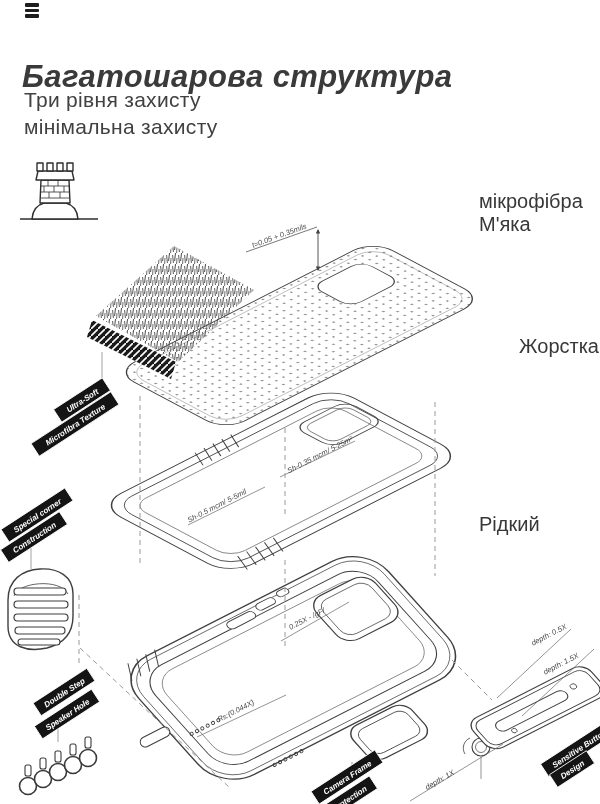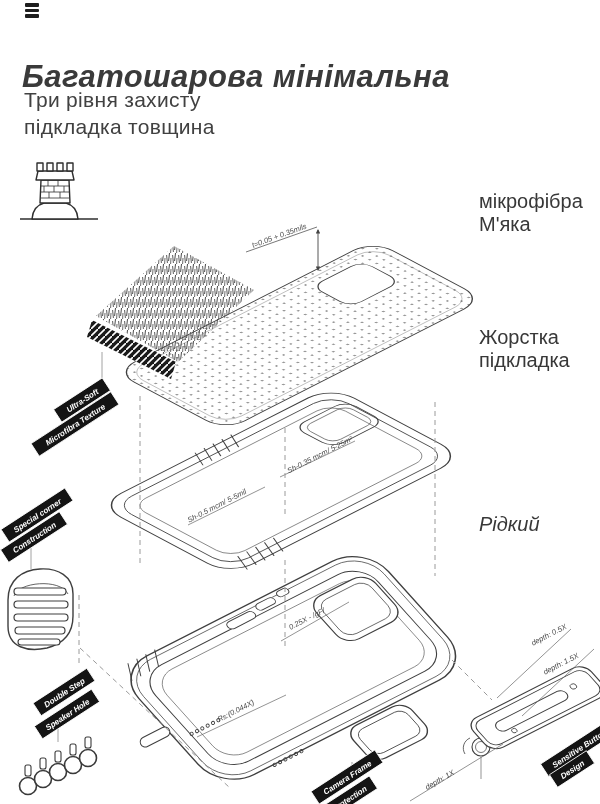--- a/index.html
+++ b/index.html
@@ -17,47 +17,46 @@
     color:#3a3a3a;
   }
   .subtitle{
     position:absolute;left:24px;top:86px;width:400px;
     font-size:21px;line-height:27px;color:#414141;letter-spacing:.3px;
   }
   .layer-label{
     position:absolute;left:479px;width:120px;
     font-size:20px;line-height:23px;color:#383838;
   }
-  .lbl-1{top:190px;} .lbl-2{top:326px;} .lbl-3{top:513px;font-style:italic;}
+  .lbl-1{top:190px;} .lbl-2{top:335px;text-align:right;} .lbl-3{top:513px;}
   svg text.ann{font-family:"Liberation Sans",sans-serif;font-size:7.5px;font-style:italic;fill:#4a4a4a;}
   svg text.rib{font-family:"Liberation Sans",sans-serif;font-size:8px;font-weight:bold;font-style:italic;fill:#ffffff;text-anchor:middle;}
 </style>
 </head>
 <body>
 
 <div class="logo">
   <div class="bar"></div>
   <div class="bar"></div>
   <div class="bar"></div>
 </div>
 
-<h1 class="title">Багатошарова мінімальна</h1>
+<h1 class="title">Багатошарова структура</h1>
 
 <div class="subtitle">
   <div>Три рівня захисту</div>
-  <div>підкладка товщина</div>
+  <div>мінімальна захисту</div>
 </div>
 
 <div class="layer-label lbl-1">
   <div>мікрофібра</div>
   <div>М'яка</div>
 </div>
 <div class="layer-label lbl-2">
   <div>Жорстка</div>
-  <div>підкладка</div>
 </div>
 <div class="layer-label lbl-3">
   <div>Рідкий</div>
 </div>
 
 <svg width="600" height="804" viewBox="0 0 600 804" style="position:absolute;left:0;top:0;">
   <defs>
     <pattern id="dots" width="8" height="8" patternUnits="userSpaceOnUse">
       <circle cx="3" cy="3" r="1" fill="#777"></circle>
     </pattern>

